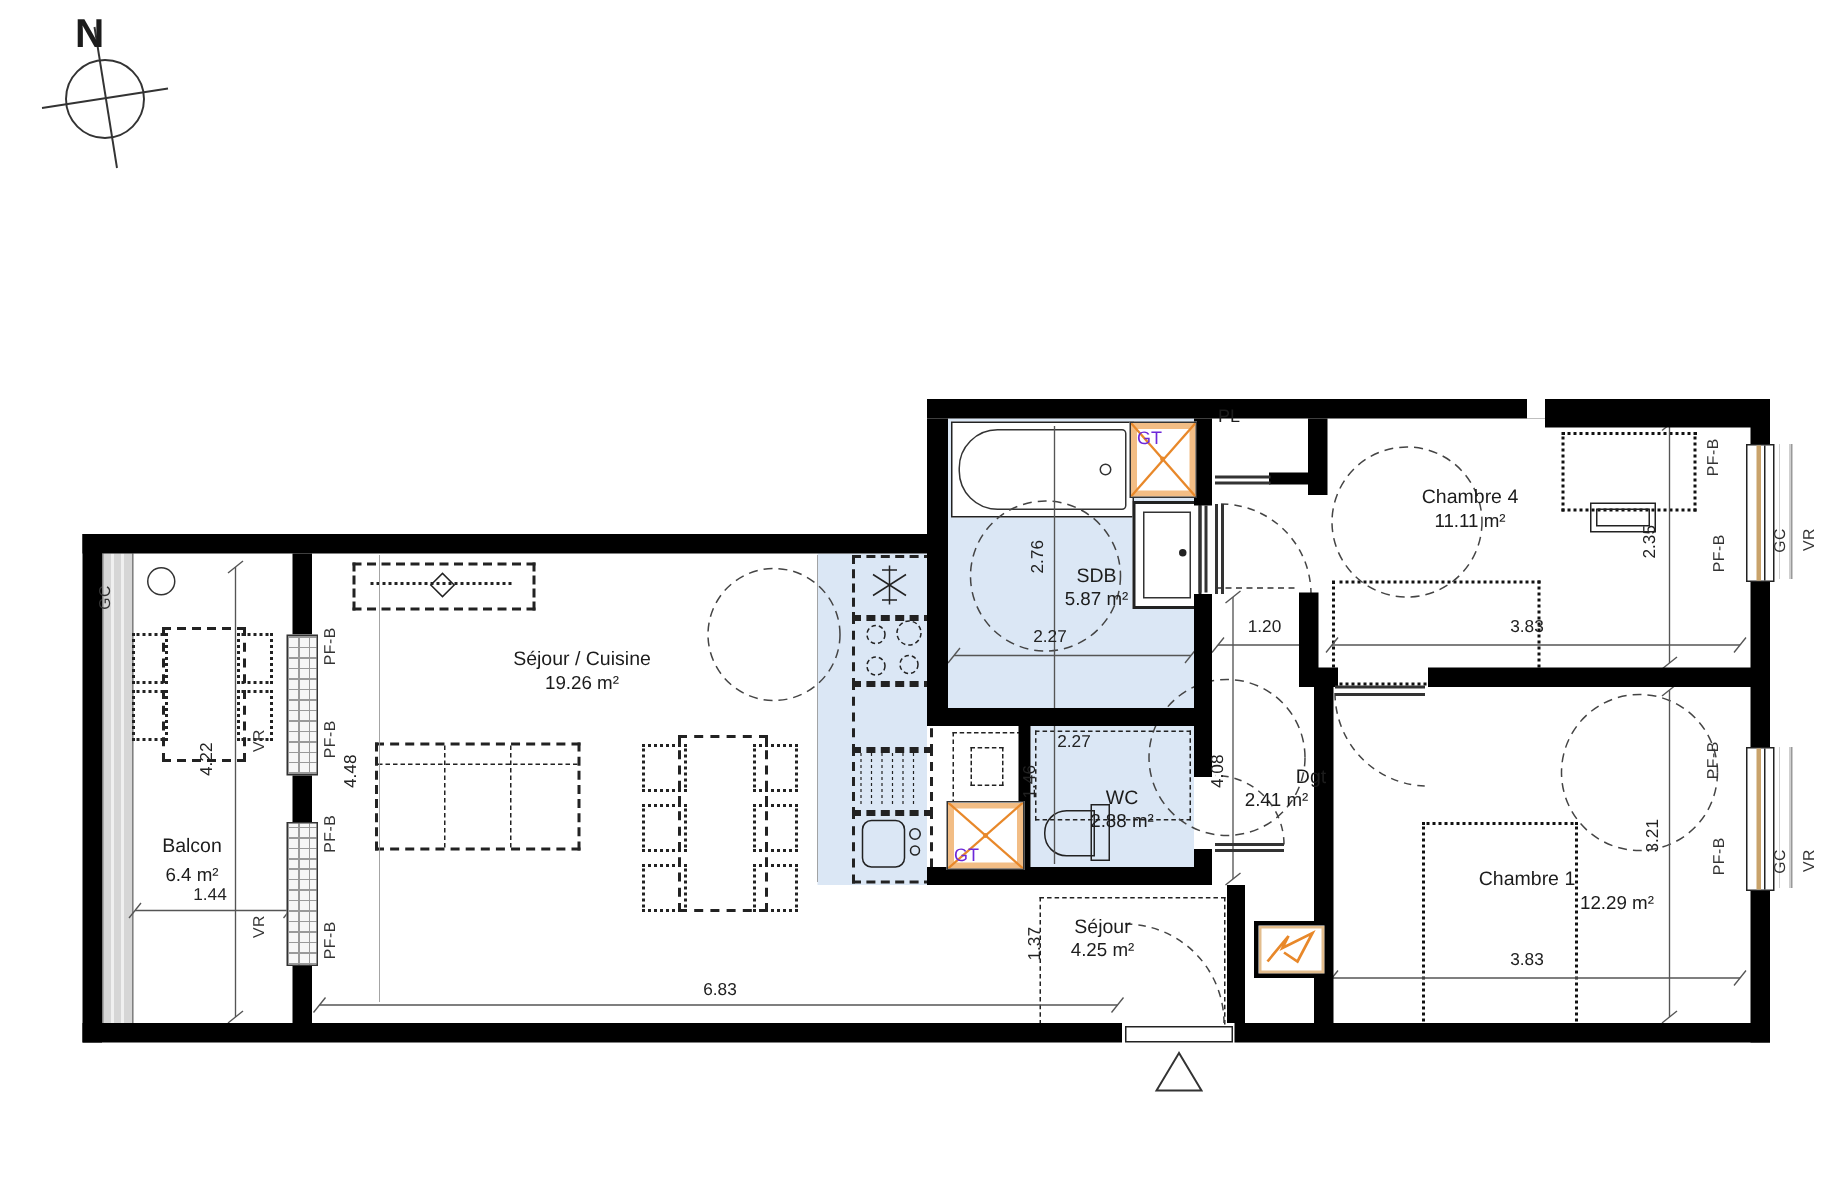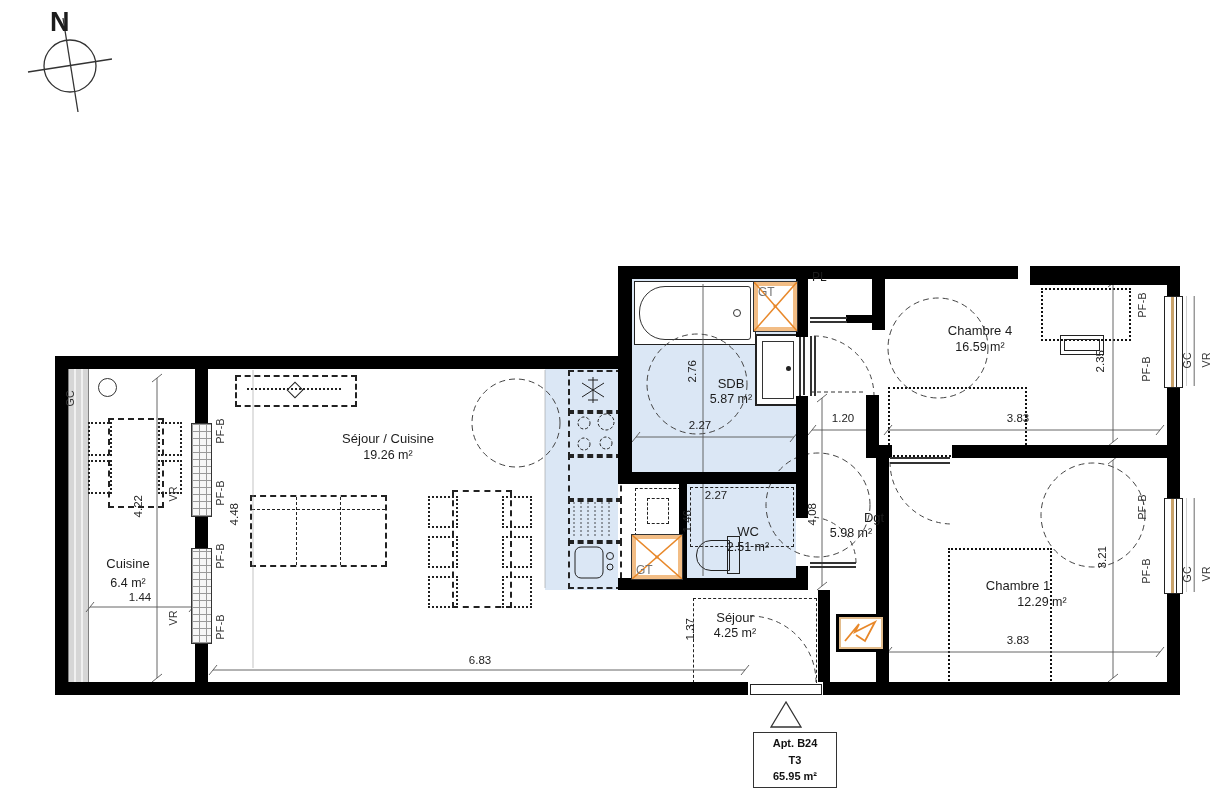--- a/index.html
+++ b/index.html
@@ -25,21 +25,21 @@
   .winR::after{content:"";position:absolute;left:11px;top:0;bottom:0;width:1px;background:#222;}
   .winB{position:absolute;border:1px solid #333;z-index:6;background-color:#f7f7f7;
         background-image:repeating-linear-gradient(0deg,#9a9a9a 0 1px,transparent 1px 7px),
                          repeating-linear-gradient(90deg,#9a9a9a 0 1px,transparent 1px 7px);}
   .gcstrip{position:absolute;z-index:2;background:#d6d6d6;border-left:1px solid #808080;border-right:1px solid #808080;
         background-image:repeating-linear-gradient(90deg,#d6d6d6 0 5px,#f0f0f0 5px 7px);}
   .sideStrip{position:absolute;z-index:2;background:#fff;border-right:1px solid #999;
         background-image:repeating-linear-gradient(90deg,#fff 0 6px,#cfcfcf 6px 7px);}
   .gtbox{position:absolute;background:#fff;border:1px solid #333;box-shadow:inset 0 0 0 4px #f2bd85;z-index:6;}
   .gtbox svg{position:absolute;inset:0;}
-  .gtlabel{position:absolute;font-size:12px;color:#737373;z-index:2;}
+  .gtlabel{position:absolute;font-size:12px;color:#6d28d9;z-index:2;}
   .elec{position:absolute;background:#fff;border:3px solid #000;box-shadow:inset 0 0 0 2px #e3bd8d;z-index:6;}
   .titlebox{position:absolute;border:1.5px solid #333;background:#fff;z-index:7;
             display:flex;flex-direction:column;justify-content:center;align-items:center;
             font-size:11px;font-weight:bold;color:#111;line-height:1.5;}
   svg.overlay{position:absolute;left:0;top:0;z-index:4;pointer-events:none;}
   .leafV{position:absolute;width:2px;background:#333;z-index:6;}
   .leafH{position:absolute;height:2px;background:#333;z-index:6;}
   .door{position:absolute;background:#fff;border:1px solid #222;z-index:6;}
   .innerInset{position:absolute;inset:5px;border:1px solid #333;}
 </style>
@@ -273,34 +273,34 @@
         <circle cx="610" cy="567" r="3"></circle>
     </g>
 
     <polygon points="786,702 771,727 801,727" fill="#fff" stroke="#333" stroke-width="1.3"></polygon>
   </svg>
 
   <div class="lbl" style="left:50px;top:6px;font-size:27px;font-weight:bold">N</div>
 
   <div class="lbl room-name center" style="left:388px;top:431px">Séjour / Cuisine</div>
   <div class="lbl room-area center" style="left:388px;top:448px">19.26 m²</div>
-  <div class="lbl room-name center" style="left:128px;top:556px">Cuisine</div>
+  <div class="lbl room-name center" style="left:128px;top:556px">Balcon</div>
   <div class="lbl room-area center" style="left:128px;top:576px">6.4 m²</div>
   <div class="lbl room-name center" style="left:731px;top:376px">SDB</div>
   <div class="lbl room-area center" style="left:731px;top:392px">5.87 m²</div>
   <div class="lbl room-name center" style="left:748px;top:524px">WC</div>
-  <div class="lbl room-area center" style="left:748px;top:540px">2.51 m²</div>
+  <div class="lbl room-area center" style="left:748px;top:540px">2.88 m²</div>
   <div class="lbl room-name center" style="left:874px;top:510px">Dgt</div>
-  <div class="lbl room-area center" style="left:851px;top:526px">5.98 m²</div>
+  <div class="lbl room-area center" style="left:851px;top:526px">2.41 m²</div>
   <div class="lbl room-name center" style="left:735px;top:610px">Séjour</div>
   <div class="lbl room-area center" style="left:735px;top:626px">4.25 m²</div>
   <div class="lbl room-name center" style="left:980px;top:323px">Chambre 4</div>
-  <div class="lbl room-area center" style="left:980px;top:340px">16.59 m²</div>
+  <div class="lbl room-area center" style="left:980px;top:340px">11.11 m²</div>
   <div class="lbl room-name center" style="left:1018px;top:578px">Chambre 1</div>
-  <div class="lbl room-area center" style="left:1042px;top:595px">12.29 m²</div>
+  <div class="lbl room-area center" style="left:1078px;top:595px">12.29 m²</div>
   <div class="lbl" style="left:812px;top:270px;font-size:12px">PL</div>
 
   <div class="lbl dim vtext" style="left:132px;top:495px">4.22</div>
   <div class="lbl dim center" style="left:140px;top:591px">1.44</div>
   <div class="lbl dim vtext" style="left:228px;top:503px">4.48</div>
   <div class="lbl dim center" style="left:480px;top:654px">6.83</div>
   <div class="lbl dim vtext" style="left:686px;top:360px">2.76</div>
   <div class="lbl dim center" style="left:700px;top:419px">2.27</div>
   <div class="lbl dim center" style="left:716px;top:489px">2.27</div>
   <div class="lbl dim vtext" style="left:681px;top:510px">1.46</div>
@@ -321,19 +321,14 @@
   <div class="lbl edge vtext" style="left:1136px;top:494px">PF-B</div>
   <div class="lbl edge vtext" style="left:1140px;top:558px">PF-B</div>
   <div class="lbl edge vtext" style="left:64px;top:390px">GC</div>
   <div class="lbl edge vtext" style="left:1181px;top:352px">GC</div>
   <div class="lbl edge vtext" style="left:1181px;top:566px">GC</div>
   <div class="lbl edge vtext" style="left:167px;top:486px">VR</div>
   <div class="lbl edge vtext" style="left:167px;top:610px">VR</div>
   <div class="lbl edge vtext" style="left:1200px;top:352px">VR</div>
   <div class="lbl edge vtext" style="left:1200px;top:566px">VR</div>
 
-  <div class="titlebox" style="left:753px;top:732px;width:82px;height:54px">
-    <span>Apt. B24</span>
-    <span>T3</span>
-    <span>65.95 m²</span>
-  </div>
 
 </div>
 
 </body></html>

